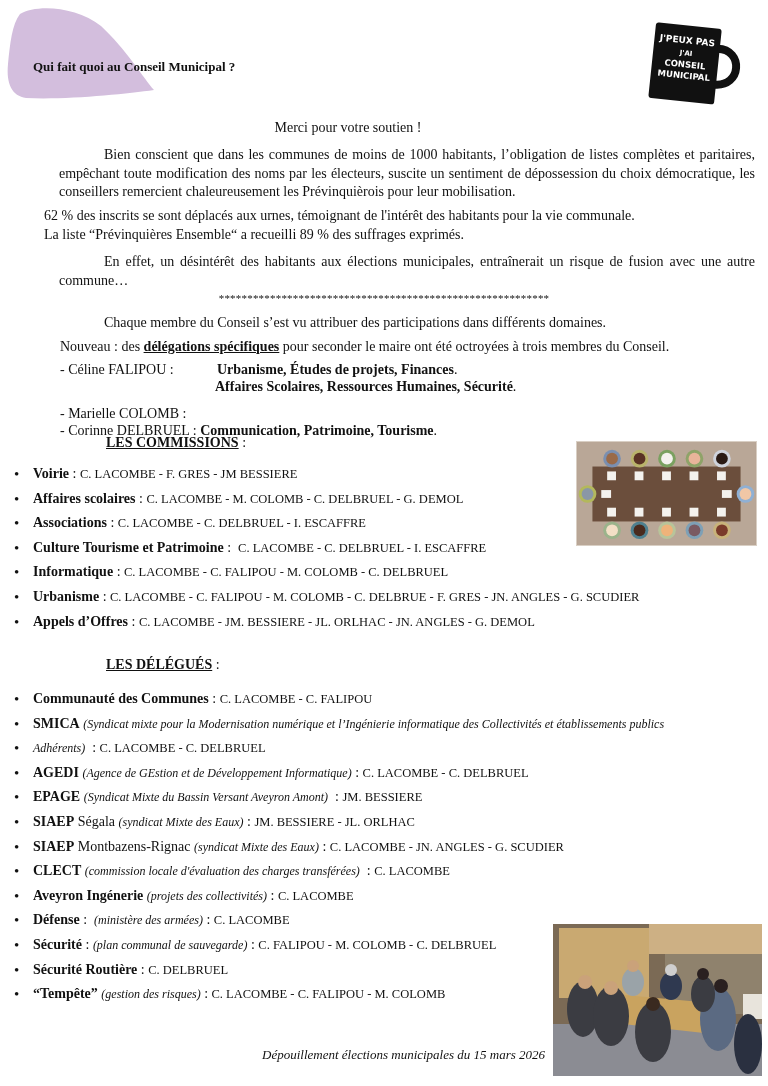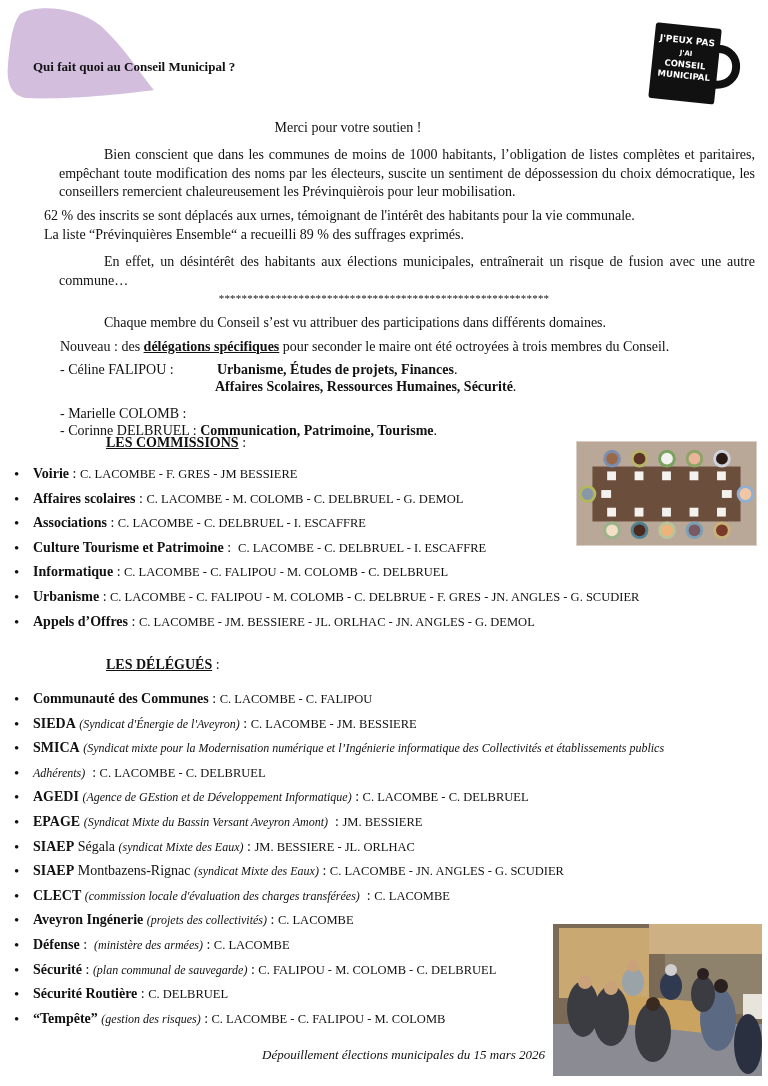--- a/index.html
+++ b/index.html
@@ -152,21 +152,20 @@
       <circle cx="10" cy="53" r="6" fill="#8a97a6"></circle>
     <circle cx="171" cy="53" r="9" fill="#8fb0d4"></circle>
       <circle cx="171" cy="53" r="6" fill="#f1c7a6"></circle>
   </g>
 </svg>
 
 <div class="section-h" style="top:657px"><span class="t">LES DÉLÉGUÉS</span><span> :</span></div>
 
 <ul class="list delegues-list">
   <li><span class="b">Communauté des Communes</span><span style="white-space:pre"> : </span><span class="names">C. LACOMBE - C. FALIPOU</span></li>
-  <li><span class="b">SIEDA</span> <span class="small-i">(Syndicat d'Énergie de l'Aveyron)</span><span style="white-space:pre"> : </span><span class="names">C. LACOMBE - JM. BESSIERE</span></li>
   <li><span class="b">SMICA</span> <span class="small-i">(Syndicat mixte pour la Modernisation numérique et l’Ingénierie informatique des Collectivités et établissements publics</span></li>
   <li class="smica-cont" style="padding-left:19px"><span class="small-i">Adhérents)</span><span style="white-space:pre">  : </span><span class="names">C. LACOMBE - C. DELBRUEL</span></li>
   <li><span class="b">AGEDI</span> <span class="small-i">(Agence de GEstion et de Développement Informatique)</span><span style="white-space:pre"> : </span><span class="names">C. LACOMBE - C. DELBRUEL</span></li>
   <li><span class="b">EPAGE</span> <span class="small-i">(Syndicat Mixte du Bassin Versant Aveyron Amont)</span><span style="white-space:pre">  : </span><span class="names">JM. BESSIERE</span></li>
   <li><span class="b">SIAEP</span><span> Ségala</span> <span class="small-i">(syndicat Mixte des Eaux)</span><span style="white-space:pre"> : </span><span class="names">JM. BESSIERE - JL. ORLHAC</span></li>
   <li><span class="b">SIAEP</span><span> Montbazens-Rignac</span> <span class="small-i">(syndicat Mixte des Eaux)</span><span style="white-space:pre"> : </span><span class="names">C. LACOMBE - JN. ANGLES - G. SCUDIER</span></li>
   <li><span class="b">CLECT</span> <span class="small-i">(commission locale d'évaluation des charges transférées)</span><span style="white-space:pre">  : </span><span class="names">C. LACOMBE</span></li>
   <li><span class="b">Aveyron Ingénerie</span> <span class="small-i">(projets des collectivités)</span><span style="white-space:pre"> : </span><span class="names">C. LACOMBE</span></li>
   <li><span class="b">Défense</span><span style="white-space:pre"> :  </span><span class="small-i">(ministère des armées)</span><span style="white-space:pre"> : </span><span class="names">C. LACOMBE</span></li>
   <li><span class="b">Sécurité</span><span style="white-space:pre"> : </span><span class="small-i">(plan communal de sauvegarde)</span><span style="white-space:pre"> : </span><span class="names">C. FALIPOU - M. COLOMB - C. DELBRUEL</span></li>

